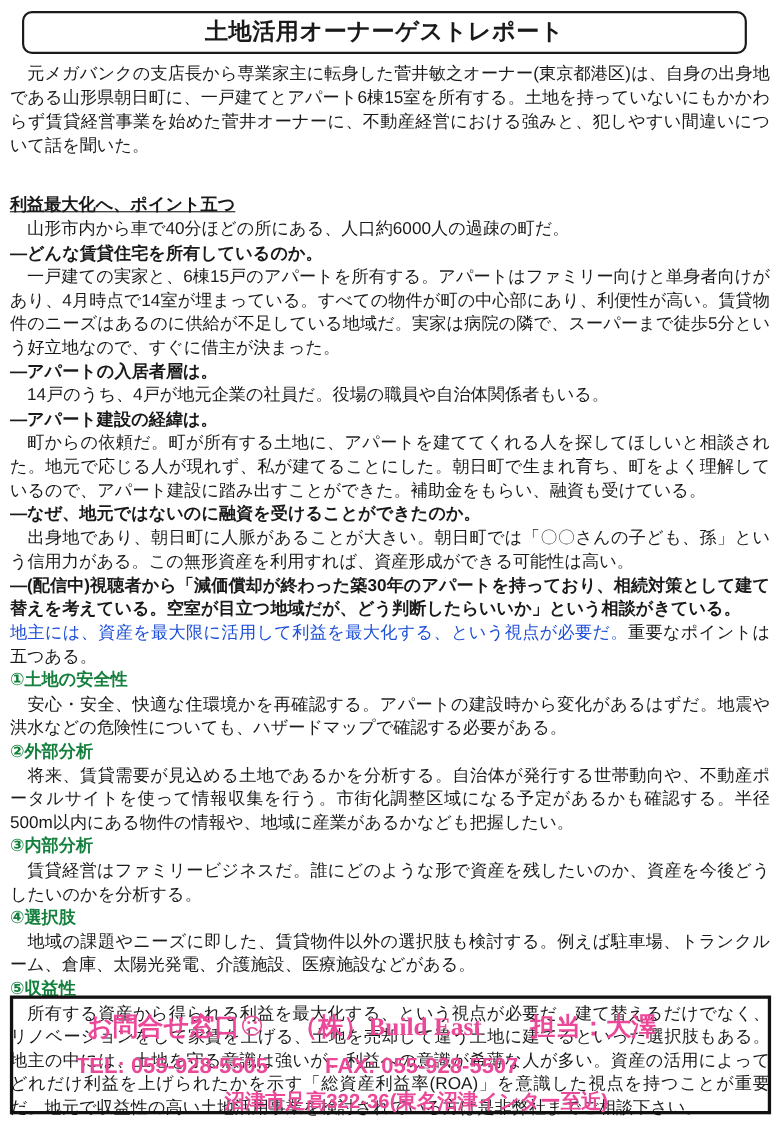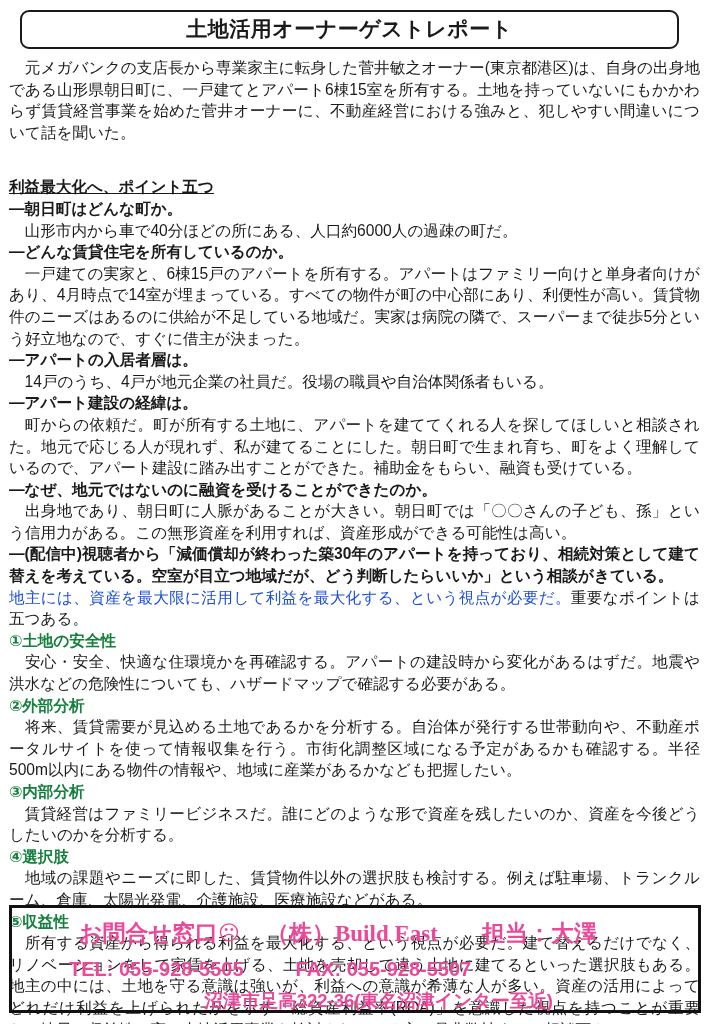--- a/index.html
+++ b/index.html
@@ -64,21 +64,20 @@
 <div class="page">
 
   <div class="title-box">
     <div class="t-line">土地活用オーナーゲストレポート</div>
   </div>
 
   <p class="para">　元メガバンクの支店長から専業家主に転身した菅井敏之オーナー(東京都港区)は、自身の出身地である山形県朝日町に、一戸建てとアパート6棟15室を所有する。土地を持っていないにもかかわらず賃貸経営事業を始めた菅井オーナーに、不動産経営における強みと、犯しやすい間違いについて話を聞いた。</p>
 
   <div class="section-heading">利益最大化へ、ポイント五つ</div>
 
-  <p class="q">―朝日町はどんな町か。</p>
   <p class="para">　山形市内から車で40分ほどの所にある、人口約6000人の過疎の町だ。</p>
 
   <p class="q">―どんな賃貸住宅を所有しているのか。</p>
   <p class="para">　一戸建ての実家と、6棟15戸のアパートを所有する。アパートはファミリー向けと単身者向けがあり、4月時点で14室が埋まっている。すべての物件が町の中心部にあり、利便性が高い。賃貸物件のニーズはあるのに供給が不足している地域だ。実家は病院の隣で、スーパーまで徒歩5分という好立地なので、すぐに借主が決まった。</p>
 
   <p class="q">―アパートの入居者層は。</p>
   <p class="para">　14戸のうち、4戸が地元企業の社員だ。役場の職員や自治体関係者もいる。</p>
 
   <p class="q">―アパート建設の経緯は。</p>
   <p class="para">　町からの依頼だ。町が所有する土地に、アパートを建ててくれる人を探してほしいと相談された。地元で応じる人が現れず、私が建てることにした。朝日町で生まれ育ち、町をよく理解しているので、アパート建設に踏み出すことができた。補助金をもらい、融資も受けている。</p>

